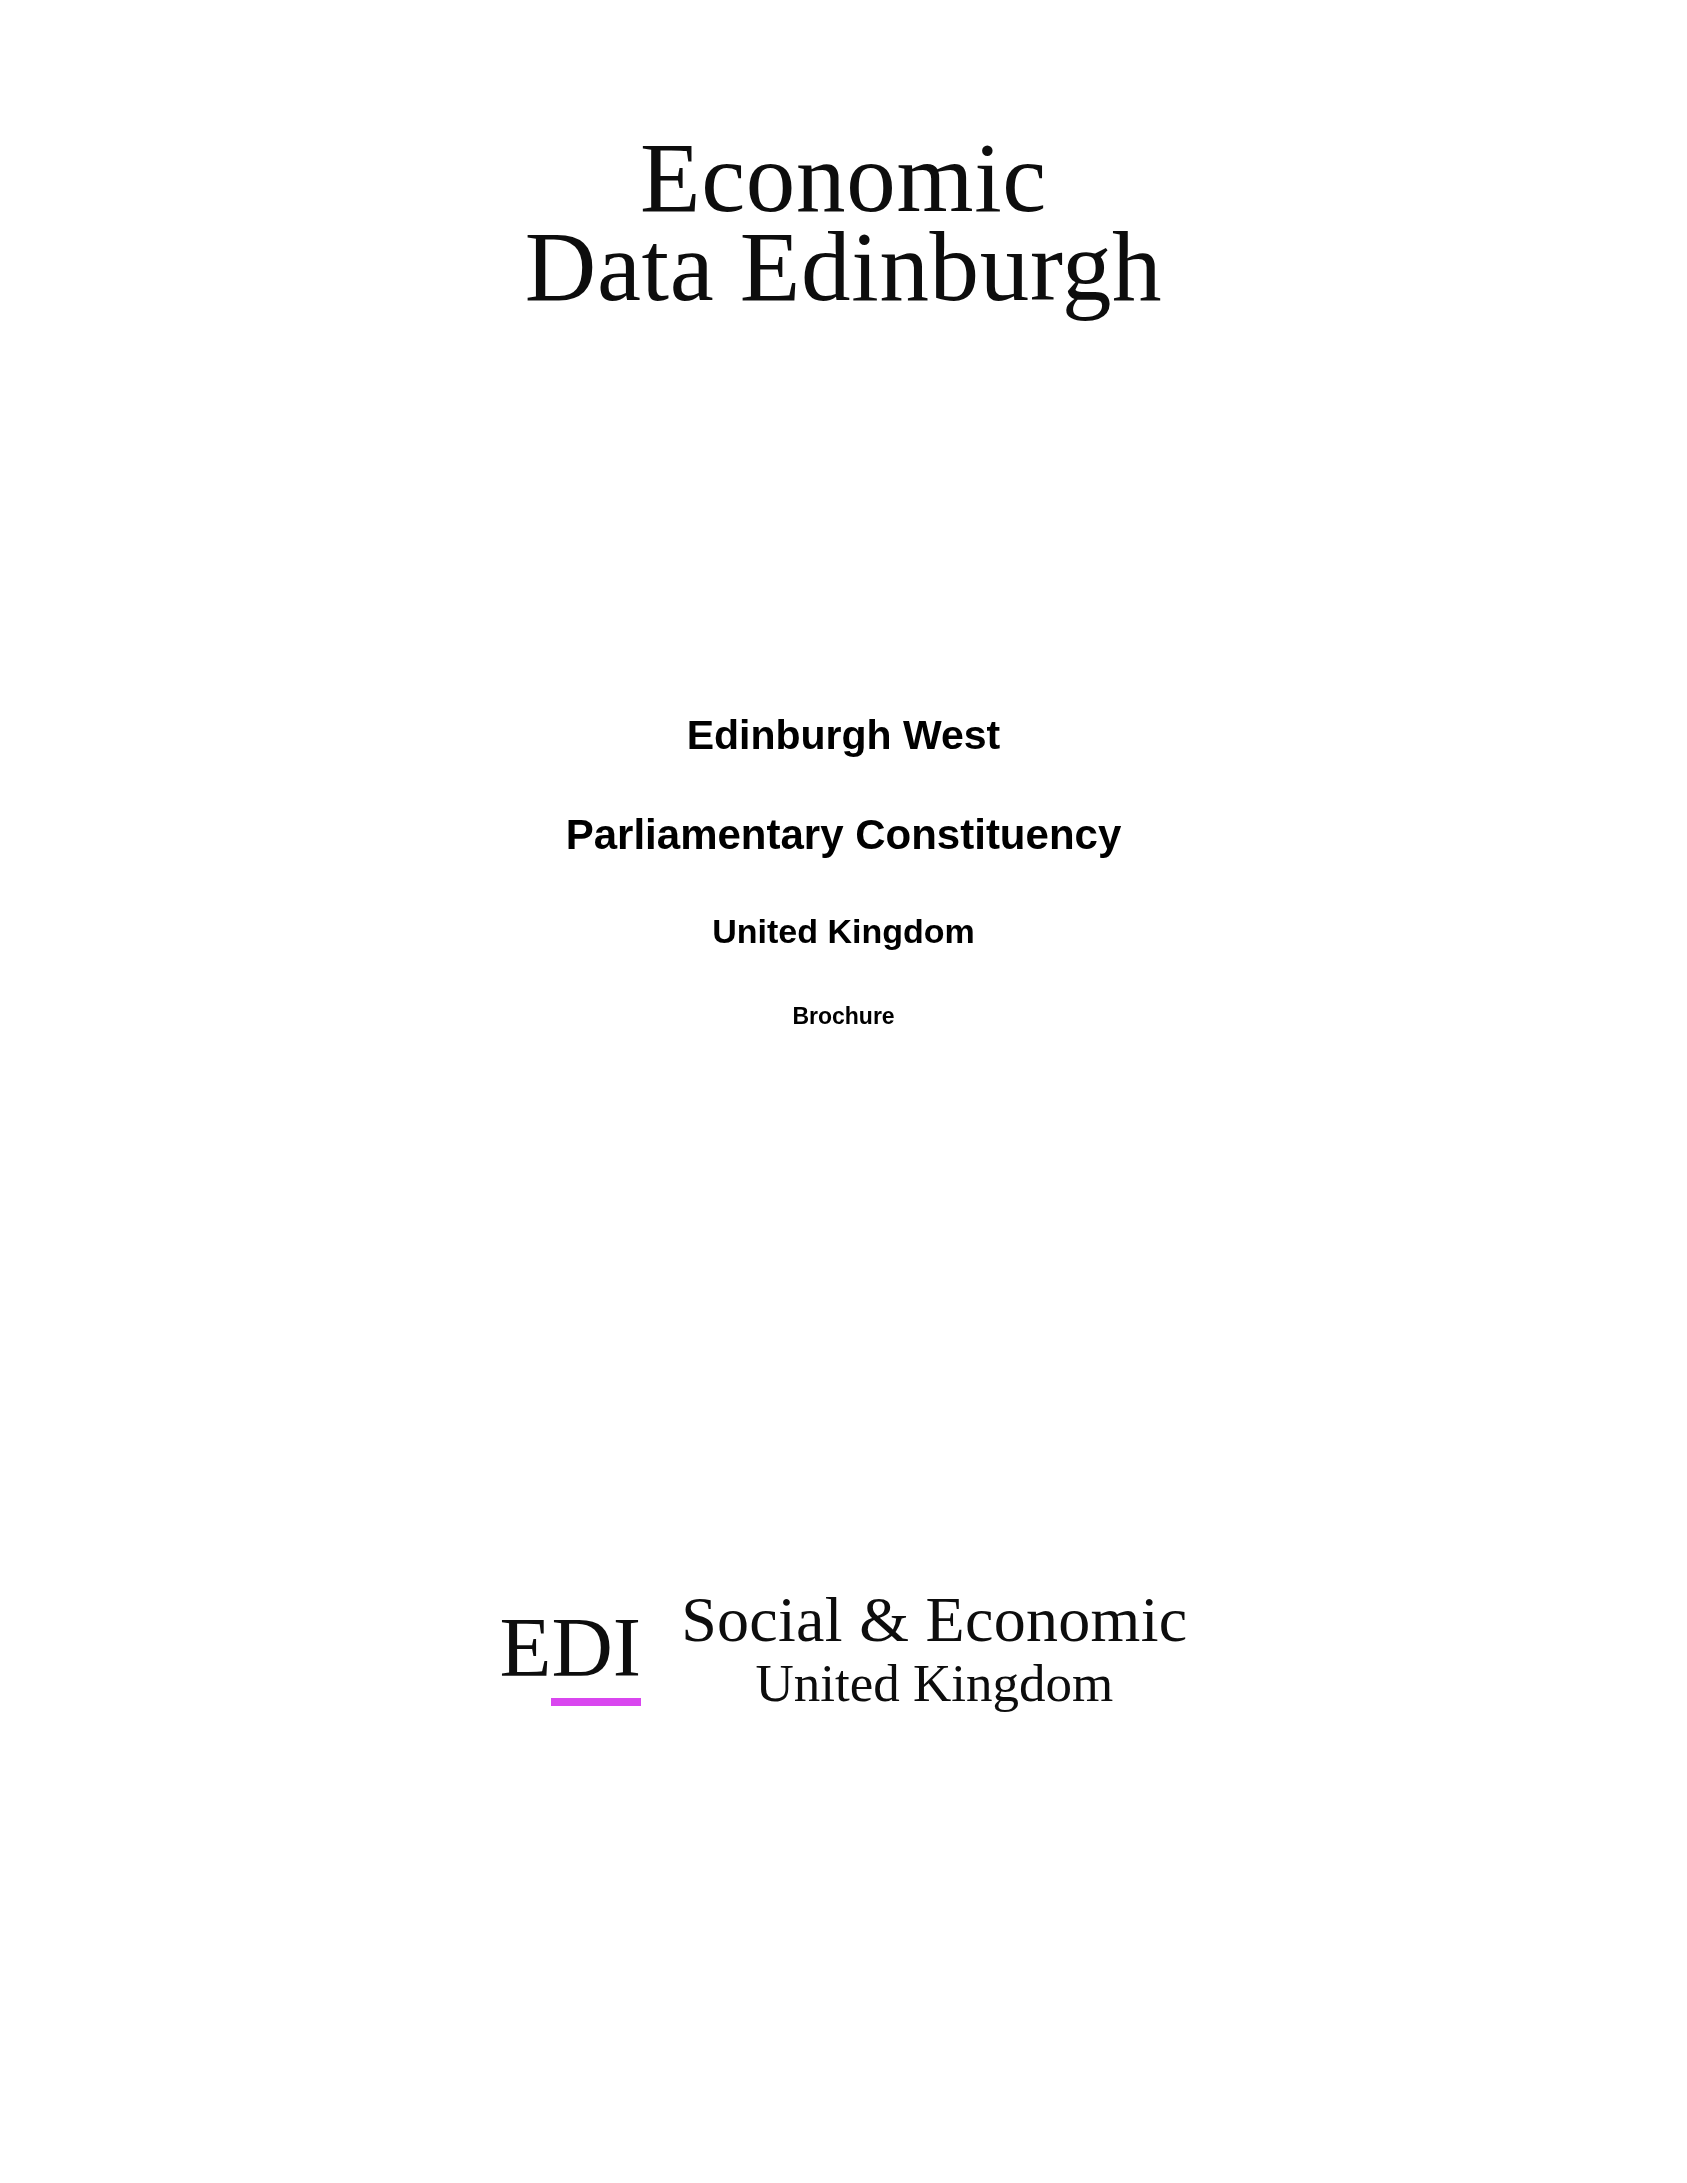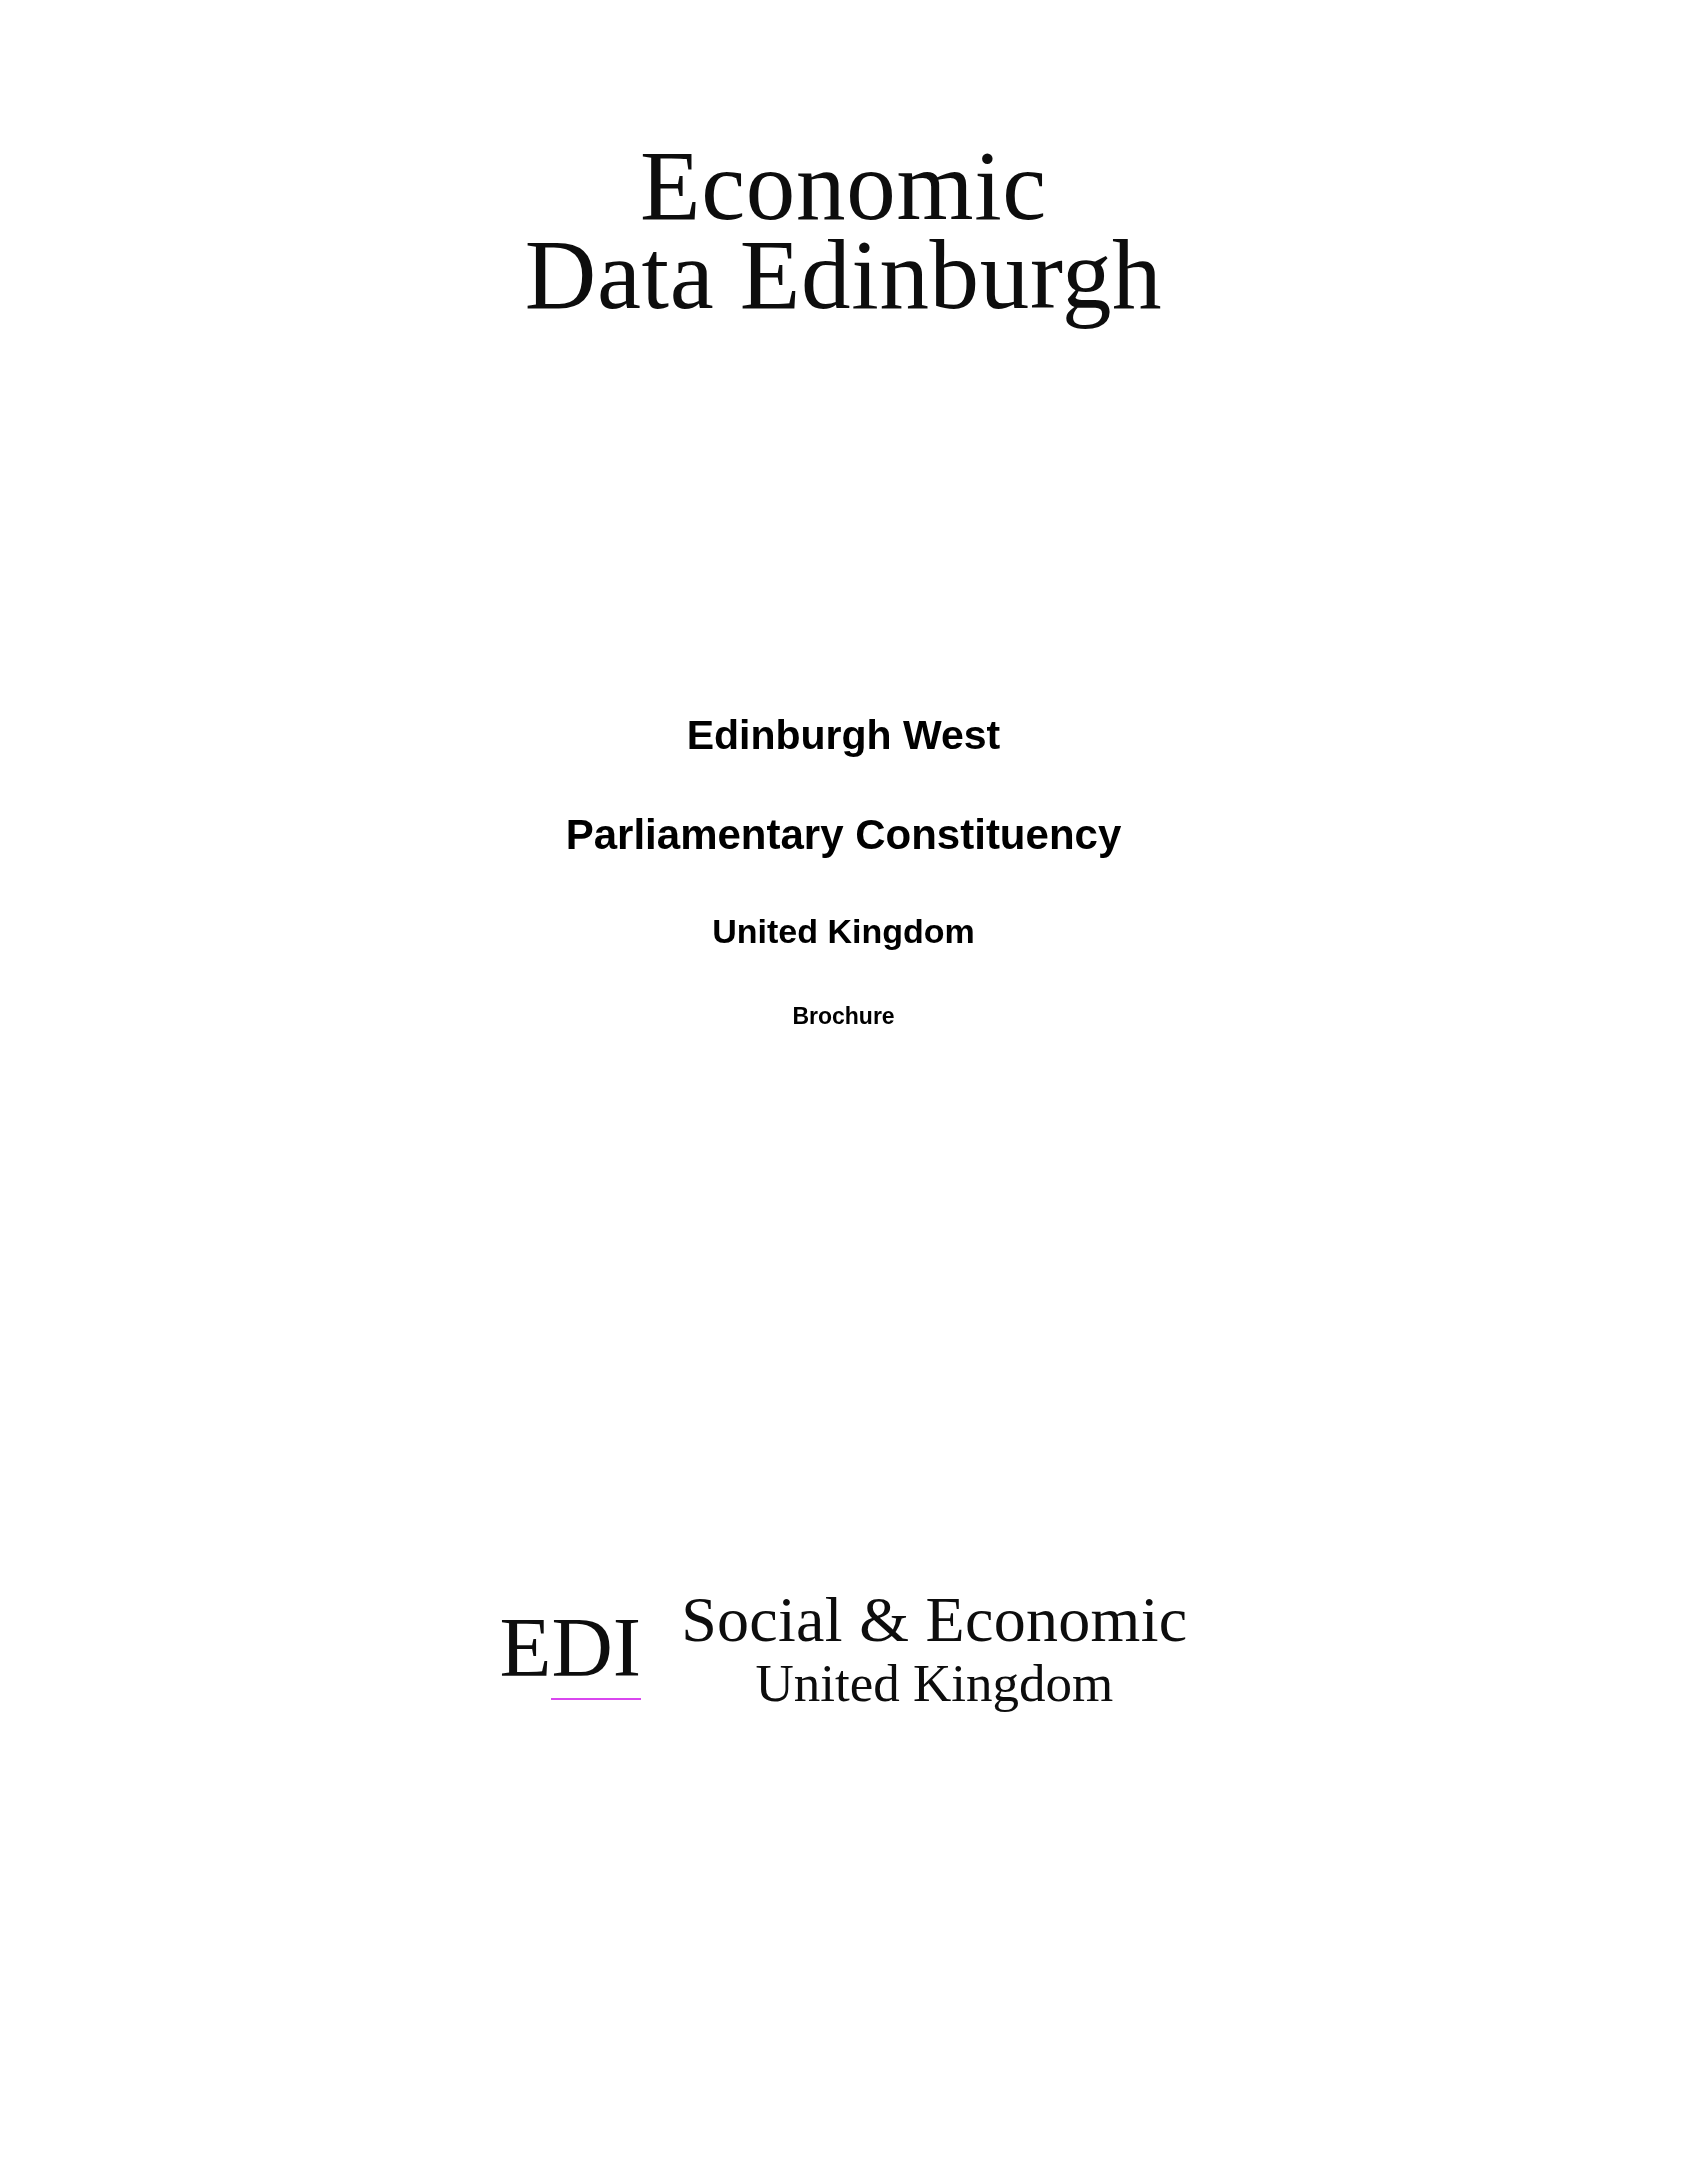--- a/index.html
+++ b/index.html
@@ -19,21 +19,21 @@
   .page {
     position: relative;
     width: 1687px;
     height: 2183px;
     background: #ffffff;
   }
 
   
   .masthead {
     position: absolute;
-    top: 136px;
+    top: 128px;
     left: 0;
     width: 1687px;
     text-align: center;
     font-family: "Liberation Serif", serif;
     color: #0d0d0d;
   }
   .masthead-line1 {
     font-size: 99px;
     line-height: 1.02;
     letter-spacing: 0.7px;
@@ -99,21 +99,21 @@
   .edi-mark {
     font-size: 85px;
     letter-spacing: 0px;
     line-height: 1.0;
     position: relative;
     padding-bottom: 6.6px;
     margin-right: 40px;
     margin-top: 17px;
   }
   .edi-mark .under {
-    border-bottom: 2px solid #d946ef;
+    border-bottom: 8px solid #d946ef;
     padding-bottom: 4px;
   }
   .edi-words {
     text-align: center;
     line-height: 1.0;
   }
   .edi-words .w1 {
     font-size: 64px;
     letter-spacing: 0.3px;
   }

